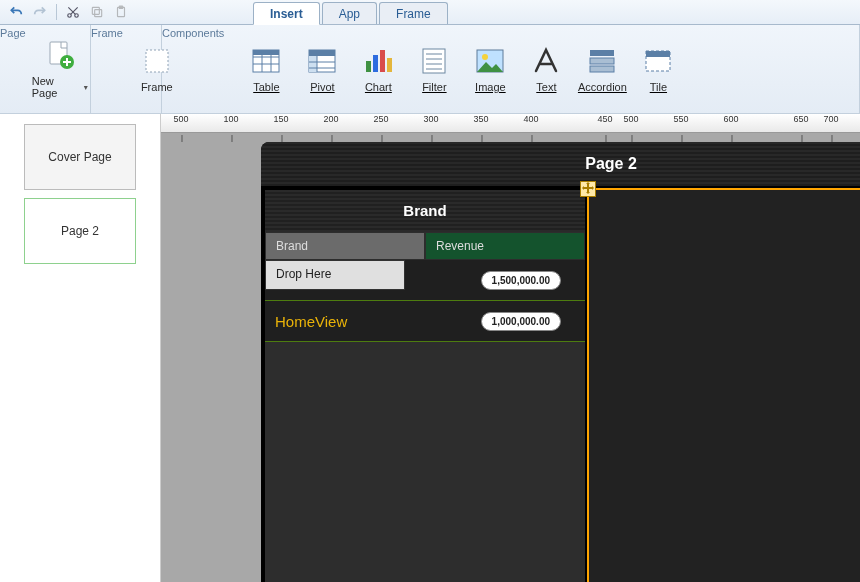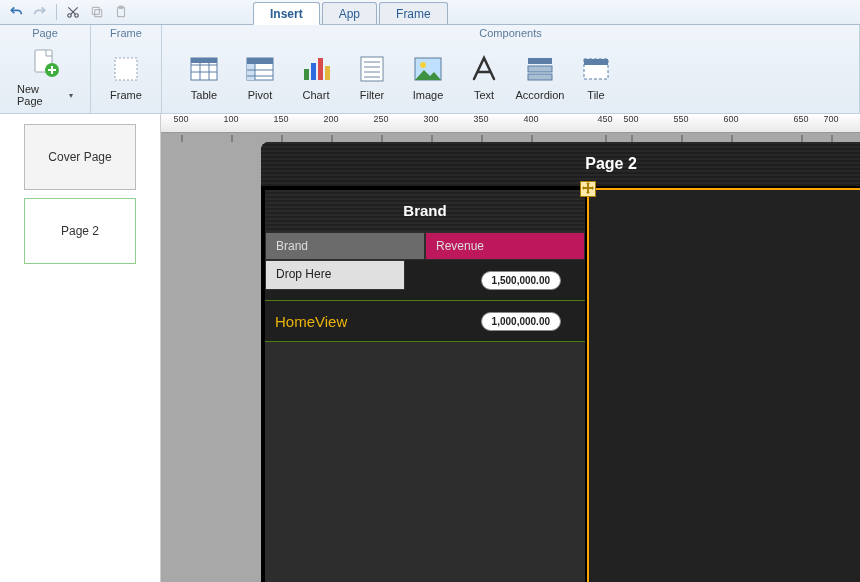--- a/index.html
+++ b/index.html
@@ -61,22 +61,21 @@
   }
   
   .ribbon {
     background: linear-gradient(#f0f5fb, #e4ecf5);
     border-bottom: 1px solid #c3d0dd;
     height: 88px;
     display: flex;
   }
   .ribbon-group {
     display: flex;
-    flex-direction: column;
-    align-items: center;
+    flex-direction: row;
     border-right: 1px solid #c3d0dd;
   }
   .ribbon-group .title {
     color: #5c7a9a;
     font-size: 11px;
     padding: 2px 0;
     text-align: center;
   }
   .ribbon-group .items {
     flex: 1;
@@ -200,21 +199,21 @@
     color:#fff;
     font-weight:bold;
     font-size:15px;
     text-align:center;
     height:42px;
     line-height:42px;
   }
   .grid-headers { display:flex; }
   .grid-headers .h {
     flex:1;
-    background:#be185d;
+    background:#14532d;
     color:#ddd;
     font-size:12px;
     padding:6px 10px;
     border:1px solid #2d2d2d;
   }
   .grid-row { display:flex; border-bottom:1px solid #4d7c0f; background:#1f1f1f; position:relative; height:40px; }
   .grid-row .c1 {
     flex:1; color:#eab308;
     padding:12px 10px; font-size:15px;
   }
@@ -340,21 +339,21 @@
             <rect x="5" y="5" width="22" height="22" fill="#fff" stroke="#8fa2b5" stroke-dasharray="2 2"></rect>
           </svg>
         </div>
         <span class="lbl">Frame</span>
       </div>
     </div>
   </div>
 
   <div class="ribbon-group group-comp" style="min-width:470px;">
     <div class="title">Components</div>
-    <div class="items" style="justify-content:flex-start; padding-left:14px;">
+    <div class="items" style="justify-content:flex-start; padding-left:14px;text-decoration:underline;">
       <div class="ribbon-item">
         <div class="icon"><svg width="32" height="32" viewBox="0 0 32 32">
               <rect x="3" y="5" width="26" height="22" fill="#fff" stroke="#5b7fa6"></rect>
               <path d="M3 12h26M3 19h26M12 5v22M21 5v22" stroke="#5b7fa6"></path>
               <rect x="3" y="5" width="26" height="5" fill="#5b7fa6"></rect>
             </svg></div>
         <span class="lbl">Table</span>
       </div>
       <div class="ribbon-item">
         <div class="icon"><svg width="32" height="32" viewBox="0 0 32 32">

